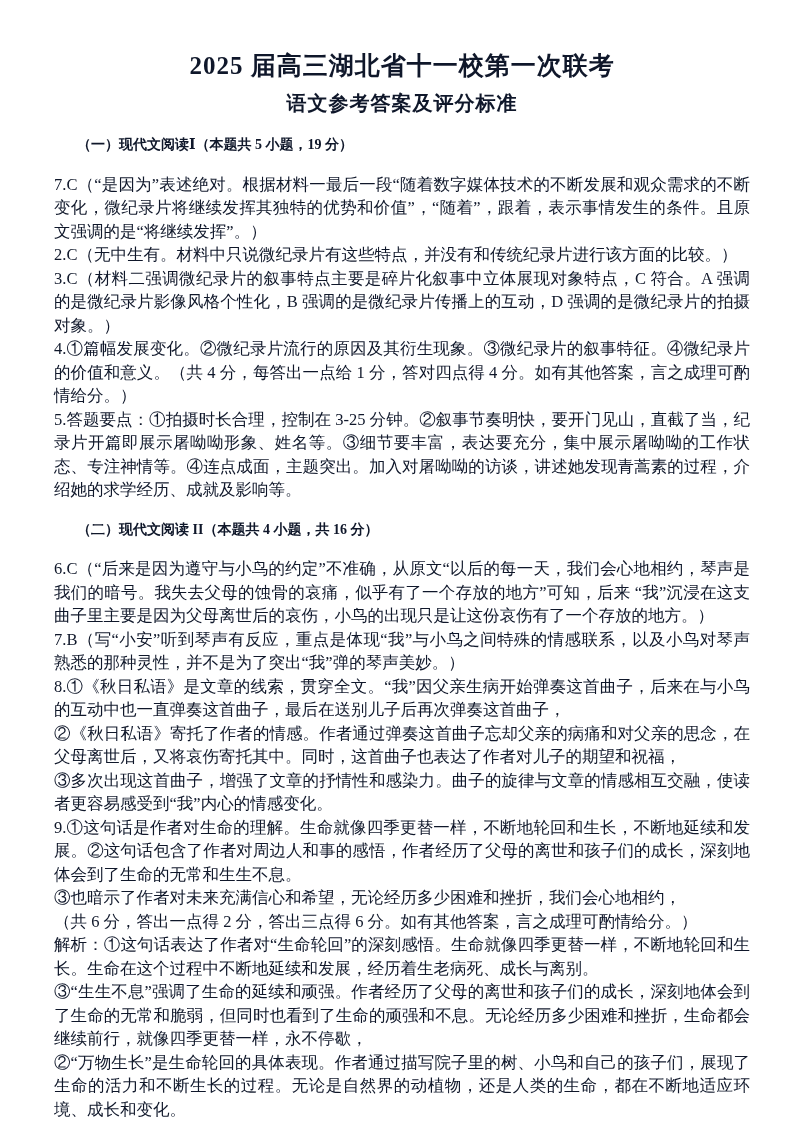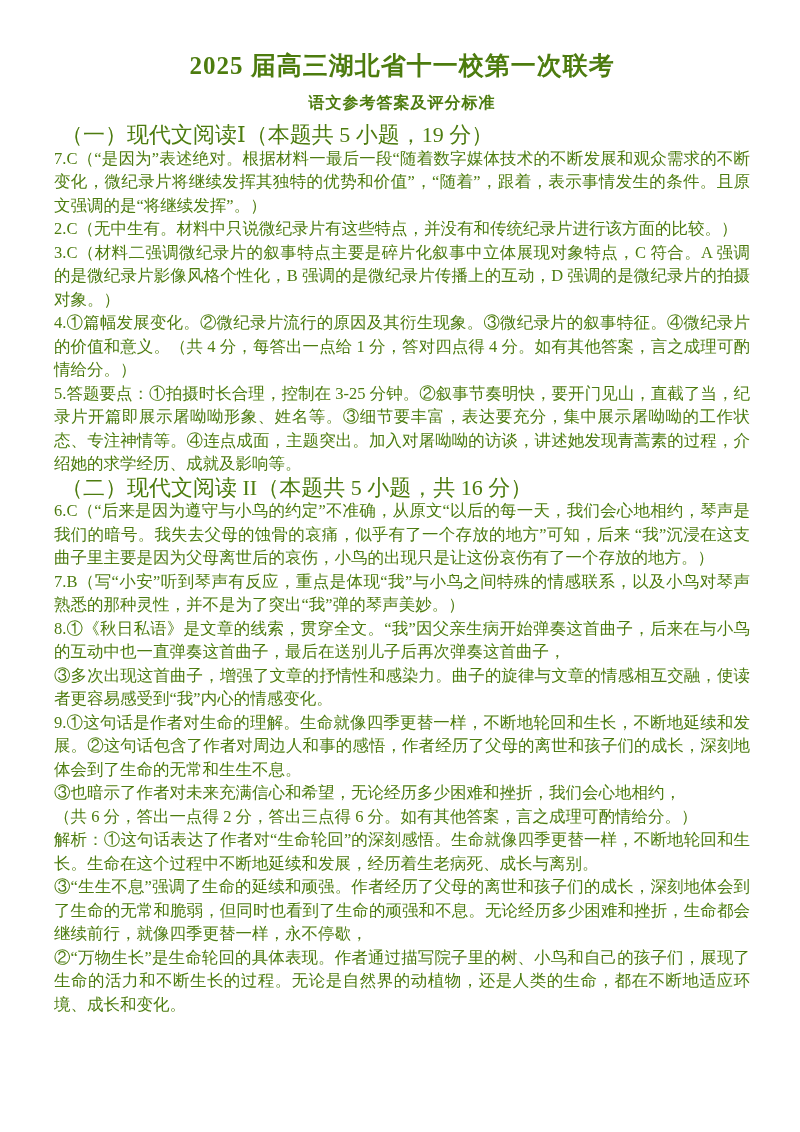--- a/index.html
+++ b/index.html
@@ -5,48 +5,48 @@
   html, body {
     margin: 0;
     padding: 0;
     background: #ffffff;
   }
   .page {
     position: relative;
     width: 800px;
     height: 1132px;
     background: #ffffff;
-    color: #4d7c0f;
+    color: #0f172a;
     font-family: "Liberation Serif", "DejaVu Serif", serif;
     overflow: hidden;
     box-sizing: border-box;
     padding: 50px 50px 0 54px;
   }
   .doc-title {
     margin: 0 0 7px 0;
     text-align: center;
     font-size: 25px;
     font-weight: bold;
     letter-spacing: 1px;
     line-height: 32px;
   }
   .doc-subtitle {
     margin: 0 0 6px 0;
     text-align: center;
-    font-size: 16px;
+    font-size: 20px;
     font-weight: bold;
     letter-spacing: 1px;
     line-height: 28px;
   }
   .section-heading {
-    font-size: 22px;
-    font-weight: normal;
+    font-size: 14px;
+    font-weight: bold;
     line-height: 23.5px;
     padding-left: 7px;
-    margin: 0;
+    margin: 16px;
   }
   .answer-para {
     margin: 0;
     font-size: 16.5px;
     line-height: 23.5px;
     text-align: justify;
     text-justify: inter-ideograph;
     word-break: break-all;
   }
   section { margin: 0; padding: 0; }
@@ -62,24 +62,25 @@
   <section>
     <div class="section-heading">（一）现代文阅读Ⅰ（本题共 5 小题，19 分）</div>
     <p class="answer-para">7.C（“是因为”表述绝对。根据材料一最后一段“随着数字媒体技术的不断发展和观众需求的不断变化，微纪录片将继续发挥其独特的优势和价值”，“随着”，跟着，表示事情发生的条件。且原文强调的是“将继续发挥”。）</p>
     <p class="answer-para">2.C（无中生有。材料中只说微纪录片有这些特点，并没有和传统纪录片进行该方面的比较。）</p>
     <p class="answer-para">3.C（材料二强调微纪录片的叙事特点主要是碎片化叙事中立体展现对象特点，C 符合。A 强调的是微纪录片影像风格个性化，B 强调的是微纪录片传播上的互动，D 强调的是微纪录片的拍摄对象。）</p>
     <p class="answer-para">4.①篇幅发展变化。②微纪录片流行的原因及其衍生现象。③微纪录片的叙事特征。④微纪录片的价值和意义。（共 4 分，每答出一点给 1 分，答对四点得 4 分。如有其他答案，言之成理可酌情给分。）</p>
     <p class="answer-para">5.答题要点：①拍摄时长合理，控制在 3-25 分钟。②叙事节奏明快，要开门见山，直截了当，纪录片开篇即展示屠呦呦形象、姓名等。③细节要丰富，表达要充分，集中展示屠呦呦的工作状态、专注神情等。④连点成面，主题突出。加入对屠呦呦的访谈，讲述她发现青蒿素的过程，介绍她的求学经历、成就及影响等。</p>
   </section>
 
   <section>
-    <div class="section-heading">（二）现代文阅读 II（本题共 5 小题，共 16 分）</div>
+    <div class="section-heading">（二）现代文阅读 II（本题共 4 小题，共 16 分）</div>
     <p class="answer-para">6.C（“后来是因为遵守与小鸟的约定”不准确，从原文“以后的每一天，我们会心地相约，琴声是我们的暗号。我失去父母的蚀骨的哀痛，似乎有了一个存放的地方”可知，后来 “我”沉浸在这支曲子里主要是因为父母离世后的哀伤，小鸟的出现只是让这份哀伤有了一个存放的地方。）</p>
     <p class="answer-para">7.B（写“小安”听到琴声有反应，重点是体现“我”与小鸟之间特殊的情感联系，以及小鸟对琴声熟悉的那种灵性，并不是为了突出“我”弹的琴声美妙。）</p>
     <p class="answer-para">8.①《秋日私语》是文章的线索，贯穿全文。“我”因父亲生病开始弹奏这首曲子，后来在与小鸟的互动中也一直弹奏这首曲子，最后在送别儿子后再次弹奏这首曲子，</p>
+    <p class="answer-para">②《秋日私语》寄托了作者的情感。作者通过弹奏这首曲子忘却父亲的病痛和对父亲的思念，在父母离世后，又将哀伤寄托其中。同时，这首曲子也表达了作者对儿子的期望和祝福，</p>
     <p class="answer-para">③多次出现这首曲子，增强了文章的抒情性和感染力。曲子的旋律与文章的情感相互交融，使读者更容易感受到“我”内心的情感变化。</p>
     <p class="answer-para">9.①这句话是作者对生命的理解。生命就像四季更替一样，不断地轮回和生长，不断地延续和发展。②这句话包含了作者对周边人和事的感悟，作者经历了父母的离世和孩子们的成长，深刻地体会到了生命的无常和生生不息。</p>
     <p class="answer-para">③也暗示了作者对未来充满信心和希望，无论经历多少困难和挫折，我们会心地相约，</p>
     <p class="answer-para">（共 6 分，答出一点得 2 分，答出三点得 6 分。如有其他答案，言之成理可酌情给分。）</p>
     <p class="answer-para">解析：①这句话表达了作者对“生命轮回”的深刻感悟。生命就像四季更替一样，不断地轮回和生长。生命在这个过程中不断地延续和发展，经历着生老病死、成长与离别。</p>
     <p class="answer-para">③“生生不息”强调了生命的延续和顽强。作者经历了父母的离世和孩子们的成长，深刻地体会到了生命的无常和脆弱，但同时也看到了生命的顽强和不息。无论经历多少困难和挫折，生命都会继续前行，就像四季更替一样，永不停歇，</p>
     <p class="answer-para">②“万物生长”是生命轮回的具体表现。作者通过描写院子里的树、小鸟和自己的孩子们，展现了生命的活力和不断生长的过程。无论是自然界的动植物，还是人类的生命，都在不断地适应环境、成长和变化。</p>
   </section>
 
 </div>

